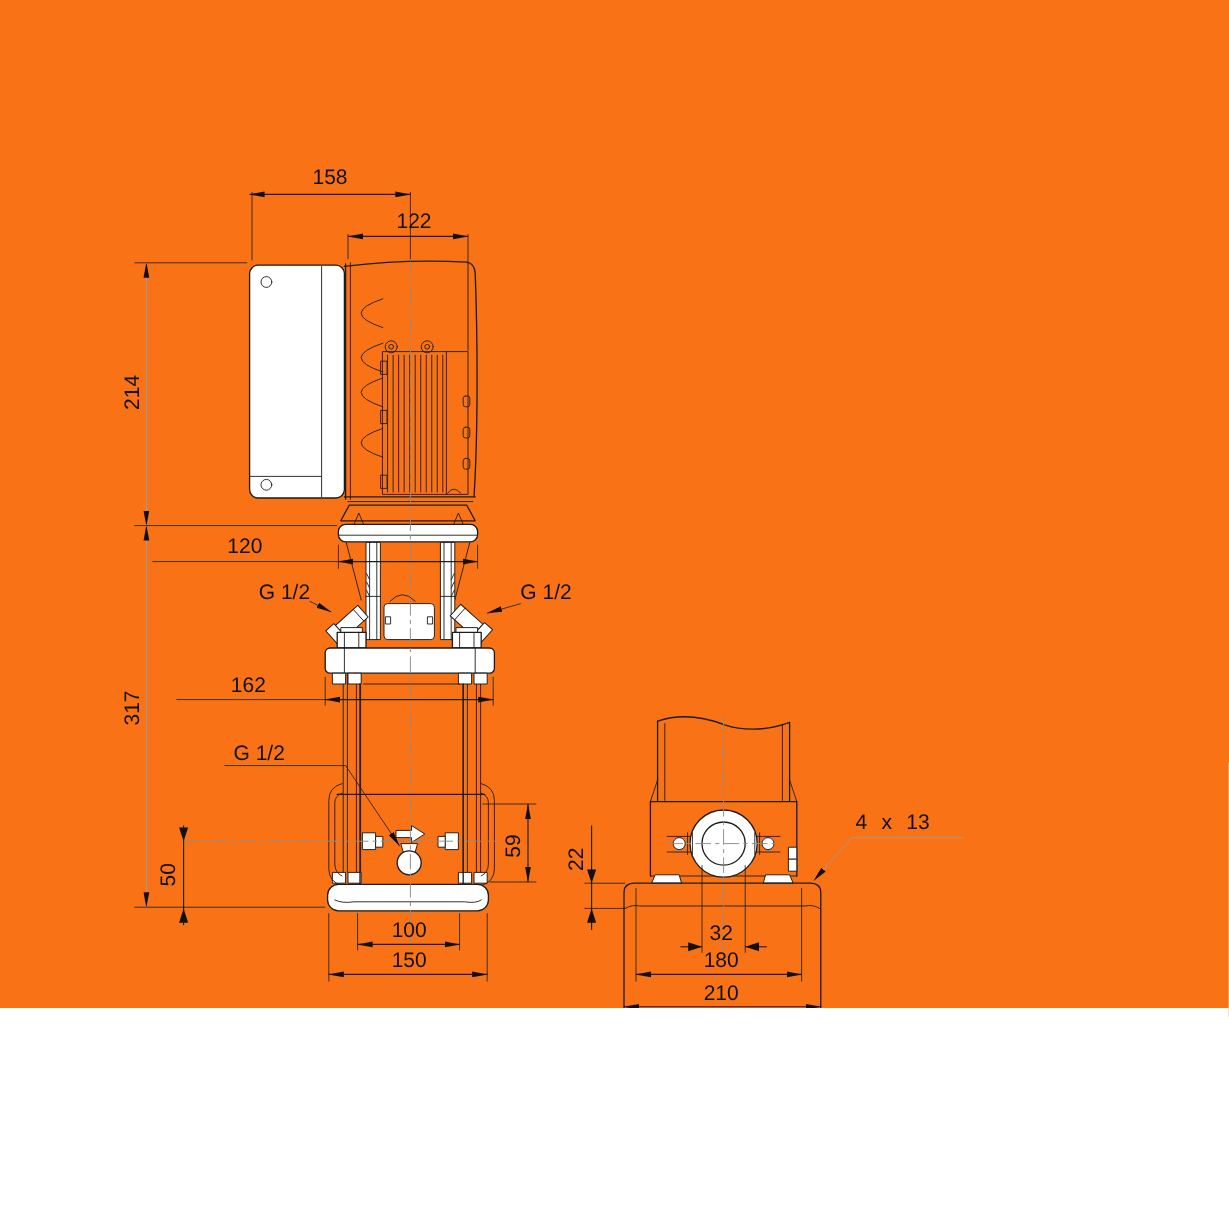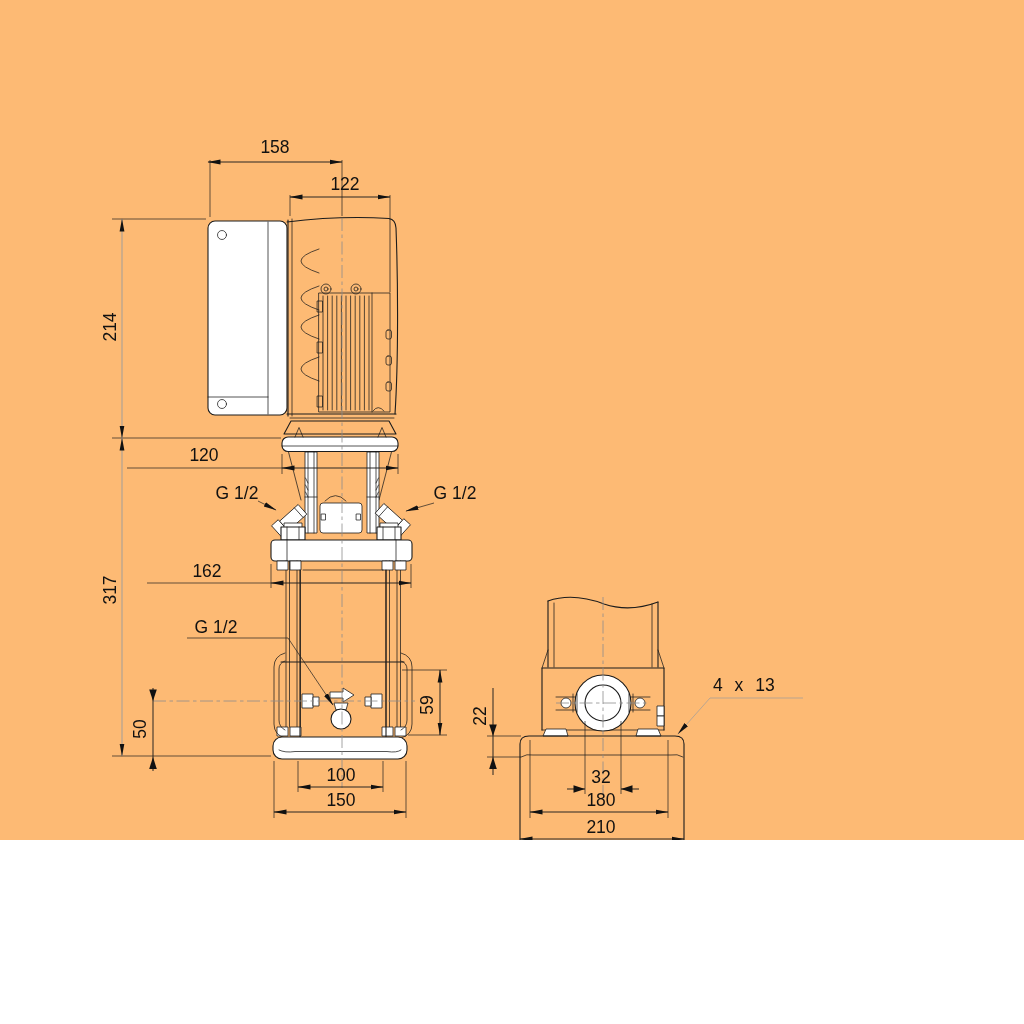--- a/index.html
+++ b/index.html
@@ -1,16 +1,16 @@
 <!DOCTYPE html>
 <html><head>
 <meta charset="utf-8">
 <style>
   html,body{margin:0;padding:0;background:#ffffff;}
-  .canvas{position:relative;width:1024px;height:840px;background:#fdba74;overflow:hidden;
+  .canvas{position:relative;width:1024px;height:840px;background:#f97316;overflow:hidden;
           font-family:"Liberation Sans", sans-serif;}
   svg{display:block}
   
   .o  {fill:none;stroke:#1c1c1c;stroke-width:1.1;stroke-linejoin:round;stroke-linecap:round;}
   .t  {fill:none;stroke:#1c1c1c;stroke-width:0.75;stroke-linejoin:round;stroke-linecap:round;}
   .wf {fill:#ffffff;stroke:#1c1c1c;stroke-width:1.1;stroke-linejoin:round;}
   .wt {fill:#ffffff;stroke:#1c1c1c;stroke-width:0.8;stroke-linejoin:round;}
   
   .d  {fill:none;stroke:#1f1f1f;stroke-width:0.95;}
   .e  {fill:none;stroke:#1f1f1f;stroke-width:0.7;}

